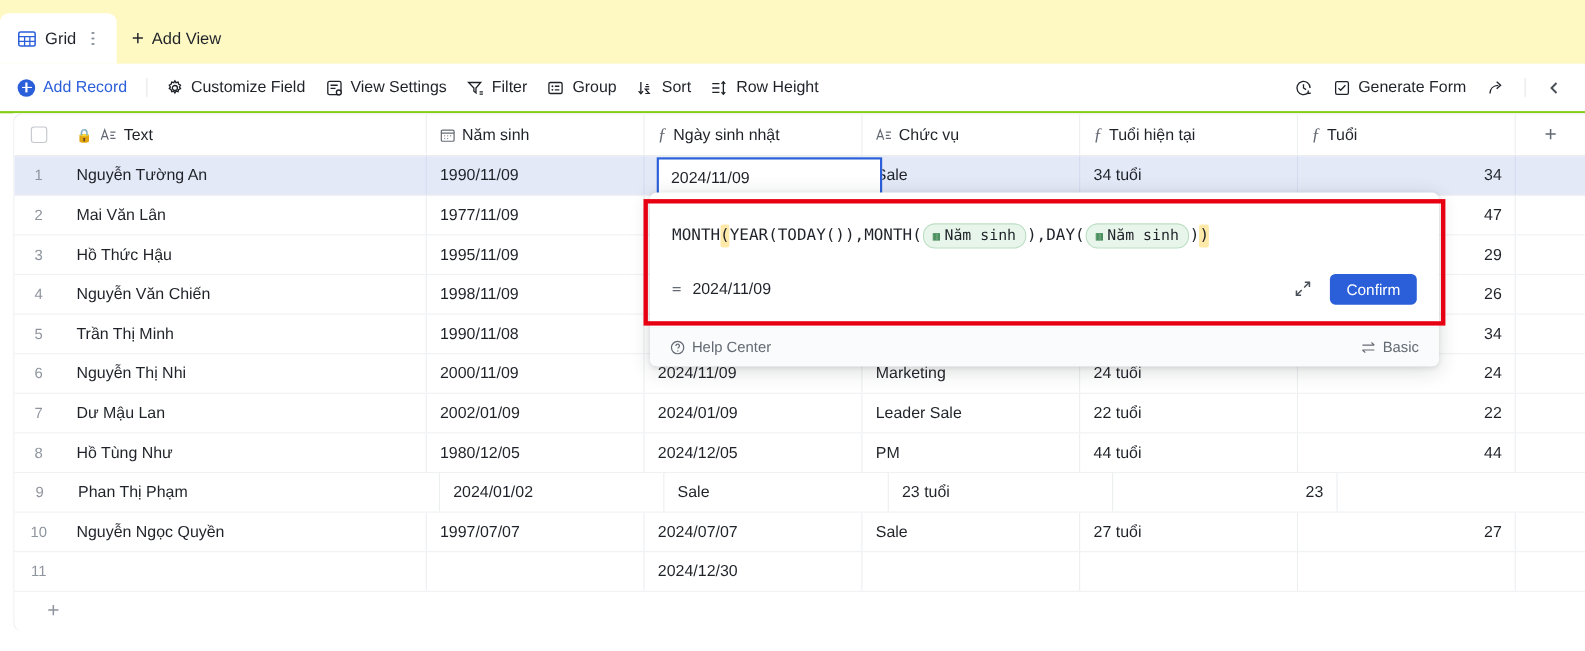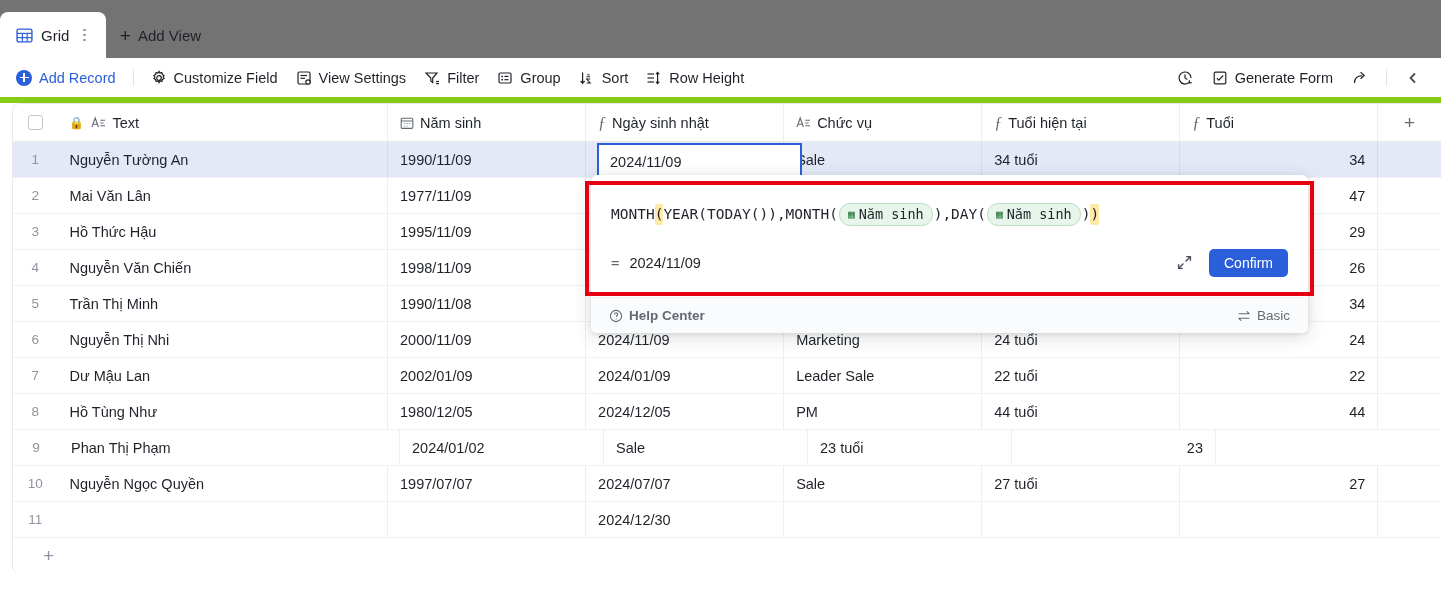--- a/index.html
+++ b/index.html
@@ -7,21 +7,21 @@
     width: 1441px; height: 592px;
     font-family: "Liberation Sans", sans-serif;
     background: #ffffff;
     overflow: hidden;
     -webkit-font-smoothing: antialiased;
   }
   .app { position: relative; width: 1441px; height: 592px; background: #fff; }
 
   
   .viewbar {
-    height: 58px; background: #737373;
+    height: 58px; background: #fef9c3;
     display: flex; align-items: flex-end;
     padding-left: 0; position: relative;
   }
   .view-tab {
     height: 46px; background: #ffffff;
     border-radius: 8px 8px 0 0;
     display: flex; align-items: center; gap: 8px;
     padding: 0 14px 0 16px; margin-top: 12px;
   }
   .view-tab .vt-label { font-size: 15px; color: #1f2329; }
@@ -31,21 +31,21 @@
   .add-view {
     display:flex; align-items:center; gap:7px;
     height:46px; padding: 0 14px; margin-top: 12px;
     font-size: 15px; color:#1f2329;
   }
   .plus-glyph { font-size: 19px; line-height: 1; color:#1f2329; font-weight: 300; }
 
   
   .toolbar {
     height: 45px; background:#fff; display:flex; align-items:center;
-    padding: 0 14px 0 12px; border-bottom: 6px solid #84cc16;
+    padding: 0 14px 0 12px; border-bottom: 2px solid #84cc16;
     position: relative;
   }
   .tb-item {
     display:flex; align-items:center; gap:7px;
     font-size: 14.5px; color:#1f2329; padding: 5px 9px; border-radius:5px;
     white-space: nowrap;
   }
   .tb-item.primary { color:#2b5fd9; font-weight: 500; padding-left: 4px; }
   .tb-sep { width:1px; height:17px; background:#e3e5e8; margin: 0 8px; }
   .tb-spacer { flex: 1 1 auto; }
@@ -152,21 +152,21 @@
     background:#2b5fd9; color:#fff; font-size:14px; font-weight:500;
     border-radius:5px; padding: 6px 15px; border:none;text-align:center;
   }
   .popup-footer {
     position:absolute; left:591px; top:297px; width:717px; height:36px;
     background:#fafbfc; border-top:1px solid #eef0f2;
     border-radius: 0 0 6px 6px;
     display:flex; align-items:center; padding: 0 18px; z-index:11;
     font-size:13.5px; color:#646a73;
   }
-  .pf-left { display:flex; align-items:center; gap:6px;font-weight:bold; }
+  .pf-left { display:flex; align-items:center; gap:6px; }
   .pf-right { margin-left:auto; display:flex; align-items:center; gap:6px; }
 
   svg { display:block; }
 </style>
 </head>
 <body>
 
 <div class="app">
 
   <div class="viewbar">

